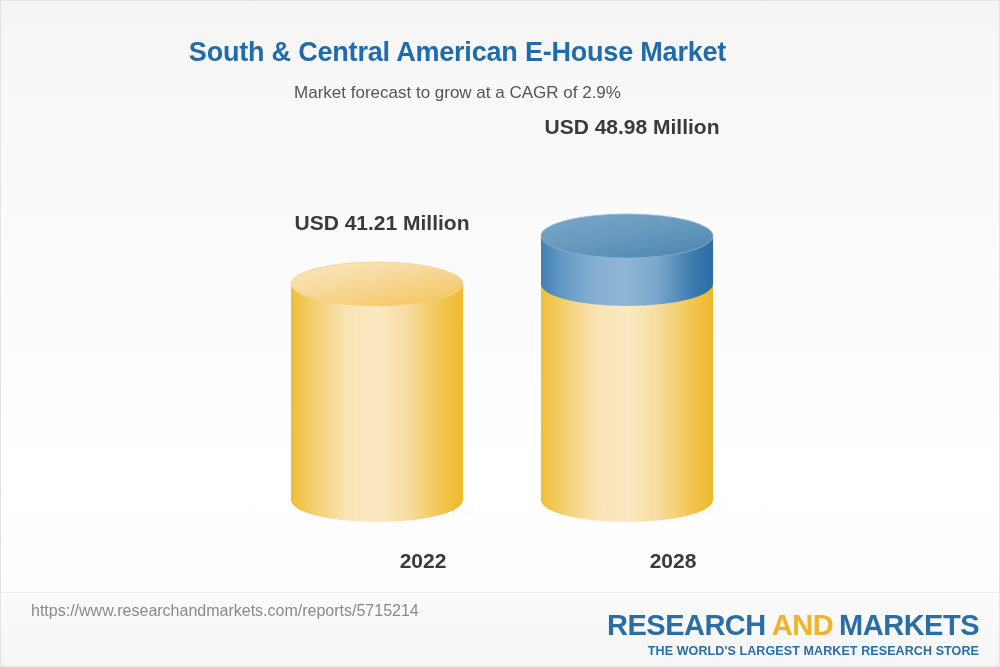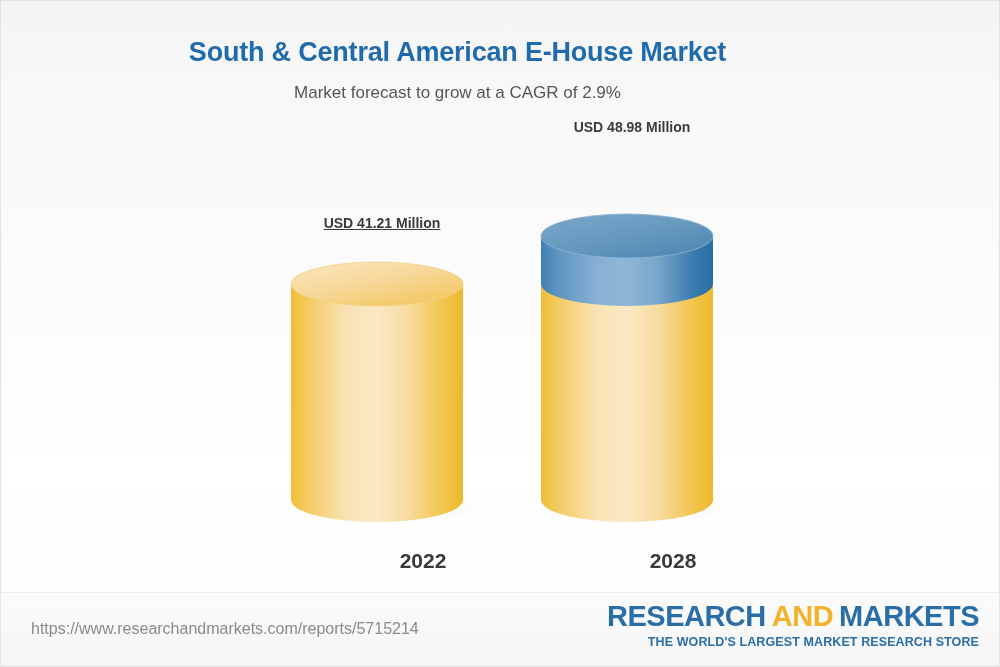--- a/index.html
+++ b/index.html
@@ -59,21 +59,21 @@
     position: absolute;
     bottom: 75px;
   }
   .bar-group.g0 { left: 288px; }
   .bar-group.g1 { left: 538px; }
 
   .value-label {
     position: absolute;
     left: 50%;
     transform: translateX(-50%);
-    font-size: 14px;
+    font-size: 21px;
     font-weight: bold;
     color: #3a3a3a;
     white-space: nowrap;
     line-height: 26px;
   }
   .cat-label {
     position: absolute;
     left: 50%;
     transform: translateX(-50%);
     font-size: 21px;
@@ -92,29 +92,29 @@
     left: 0;
     bottom: 0;
     width: 1000px;
     height: 73px;
     border-top: 1px solid #ececec;
     background: linear-gradient(180deg, #fbfbfb 0%, #f5f5f5 100%);
   }
   .footer-url {
     position: absolute;
     left: 30px;
-    top: 27px;
+    top: 9px;
     font-size: 16px;
     color: #8a8a8a;
     white-space: nowrap;
   }
   .logo {
     position: absolute;
     right: 22px;
-    top: 7px;
+    top: 16px;
     text-align: right;
   }
   .logo-word {
     font-size: 29px;
     font-weight: bold;
     letter-spacing: -0.5px;
     line-height: 33px;
     white-space: nowrap;
   }
   .logo-word .blue { color: #2a6ea8; }
@@ -135,21 +135,21 @@
 <div id="page">
 
   <div class="header">
     <div class="chart-title">South &amp; Central American E-House Market</div>
     <div class="chart-subtitle">Market forecast to grow at a CAGR of 2.9%</div>
   </div>
 
   <div class="plot">
 
     <div class="bar-group g0">
-      <div class="value-label" style="top:-48px;text-decoration:underline;">USD 41.21 Million</div>
+      <div class="value-label" style="top:-48px;">USD 41.21 Million</div>
 
       <svg class="cyl-svg" width="186" height="268" viewBox="0 0 186 268">
         <defs>
           <linearGradient id="goldBody0" x1="0" y1="0" x2="1" y2="0">
             <stop offset="0%" stop-color="#efbe36"></stop>
             <stop offset="10%" stop-color="#f3cb63"></stop>
             <stop offset="32%" stop-color="#f9e3b4"></stop>
             <stop offset="50%" stop-color="#fbe9c4"></stop>
             <stop offset="68%" stop-color="#f7dc9f"></stop>
             <stop offset="88%" stop-color="#f2c54e"></stop>

